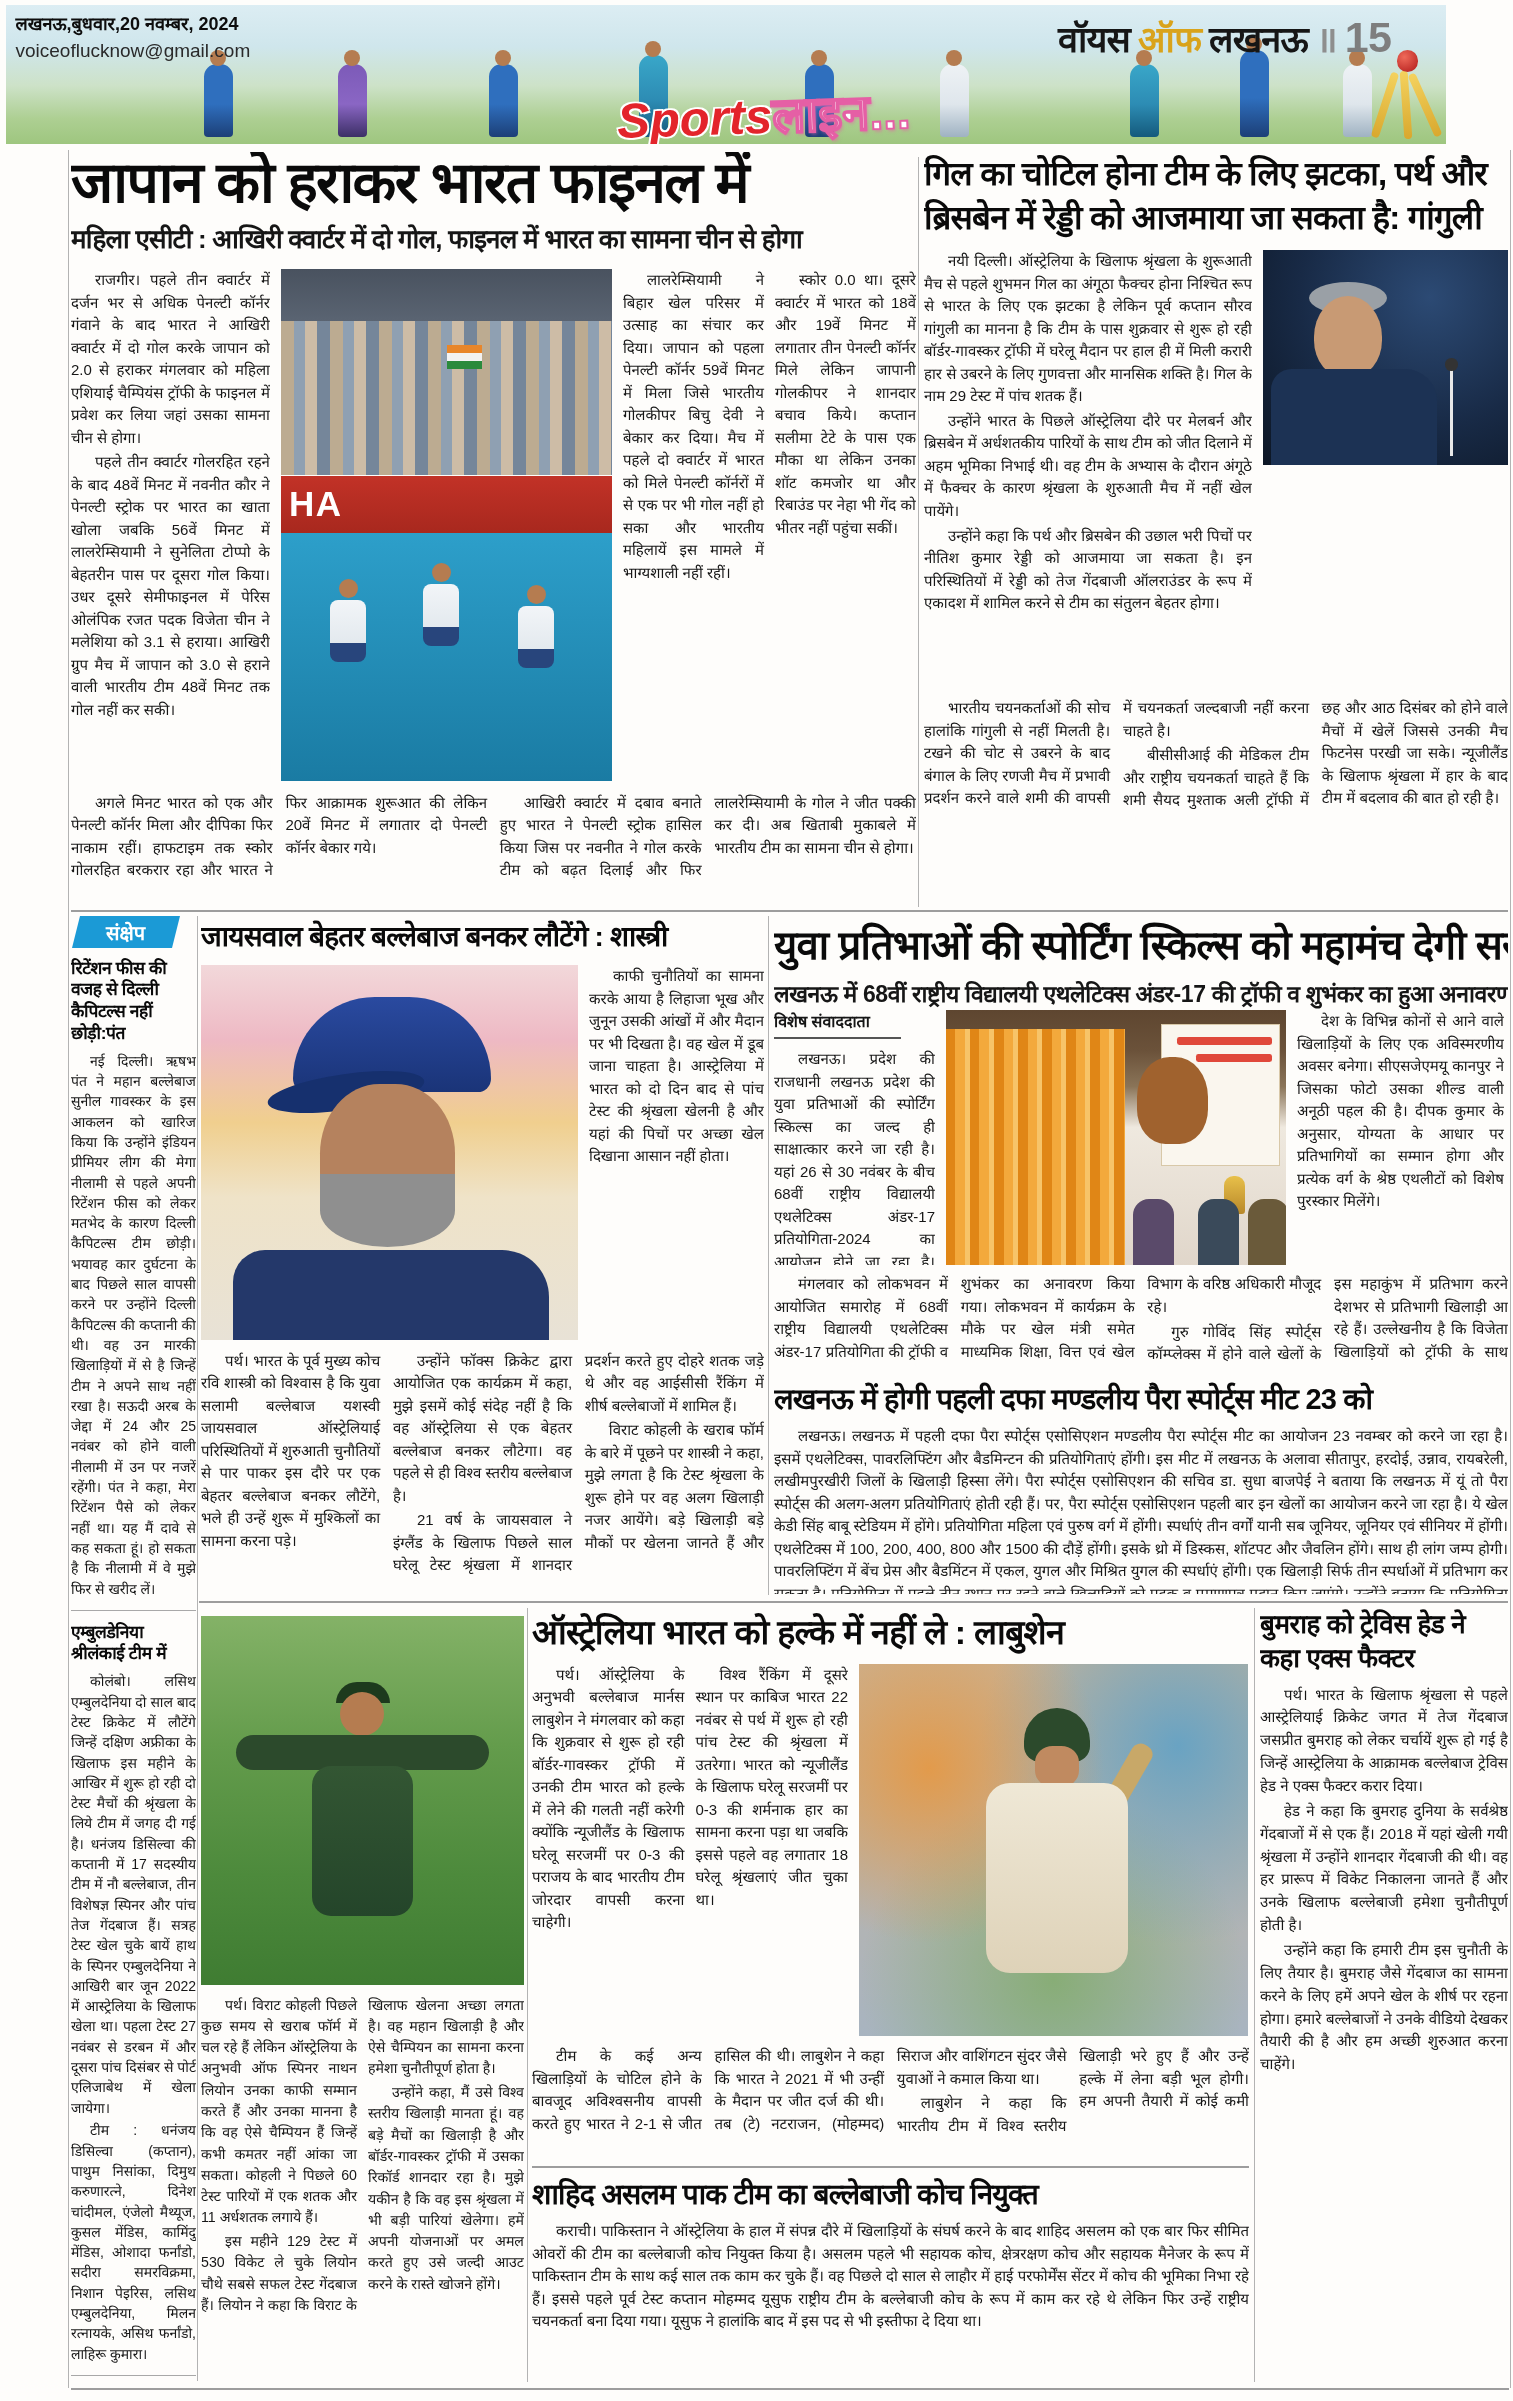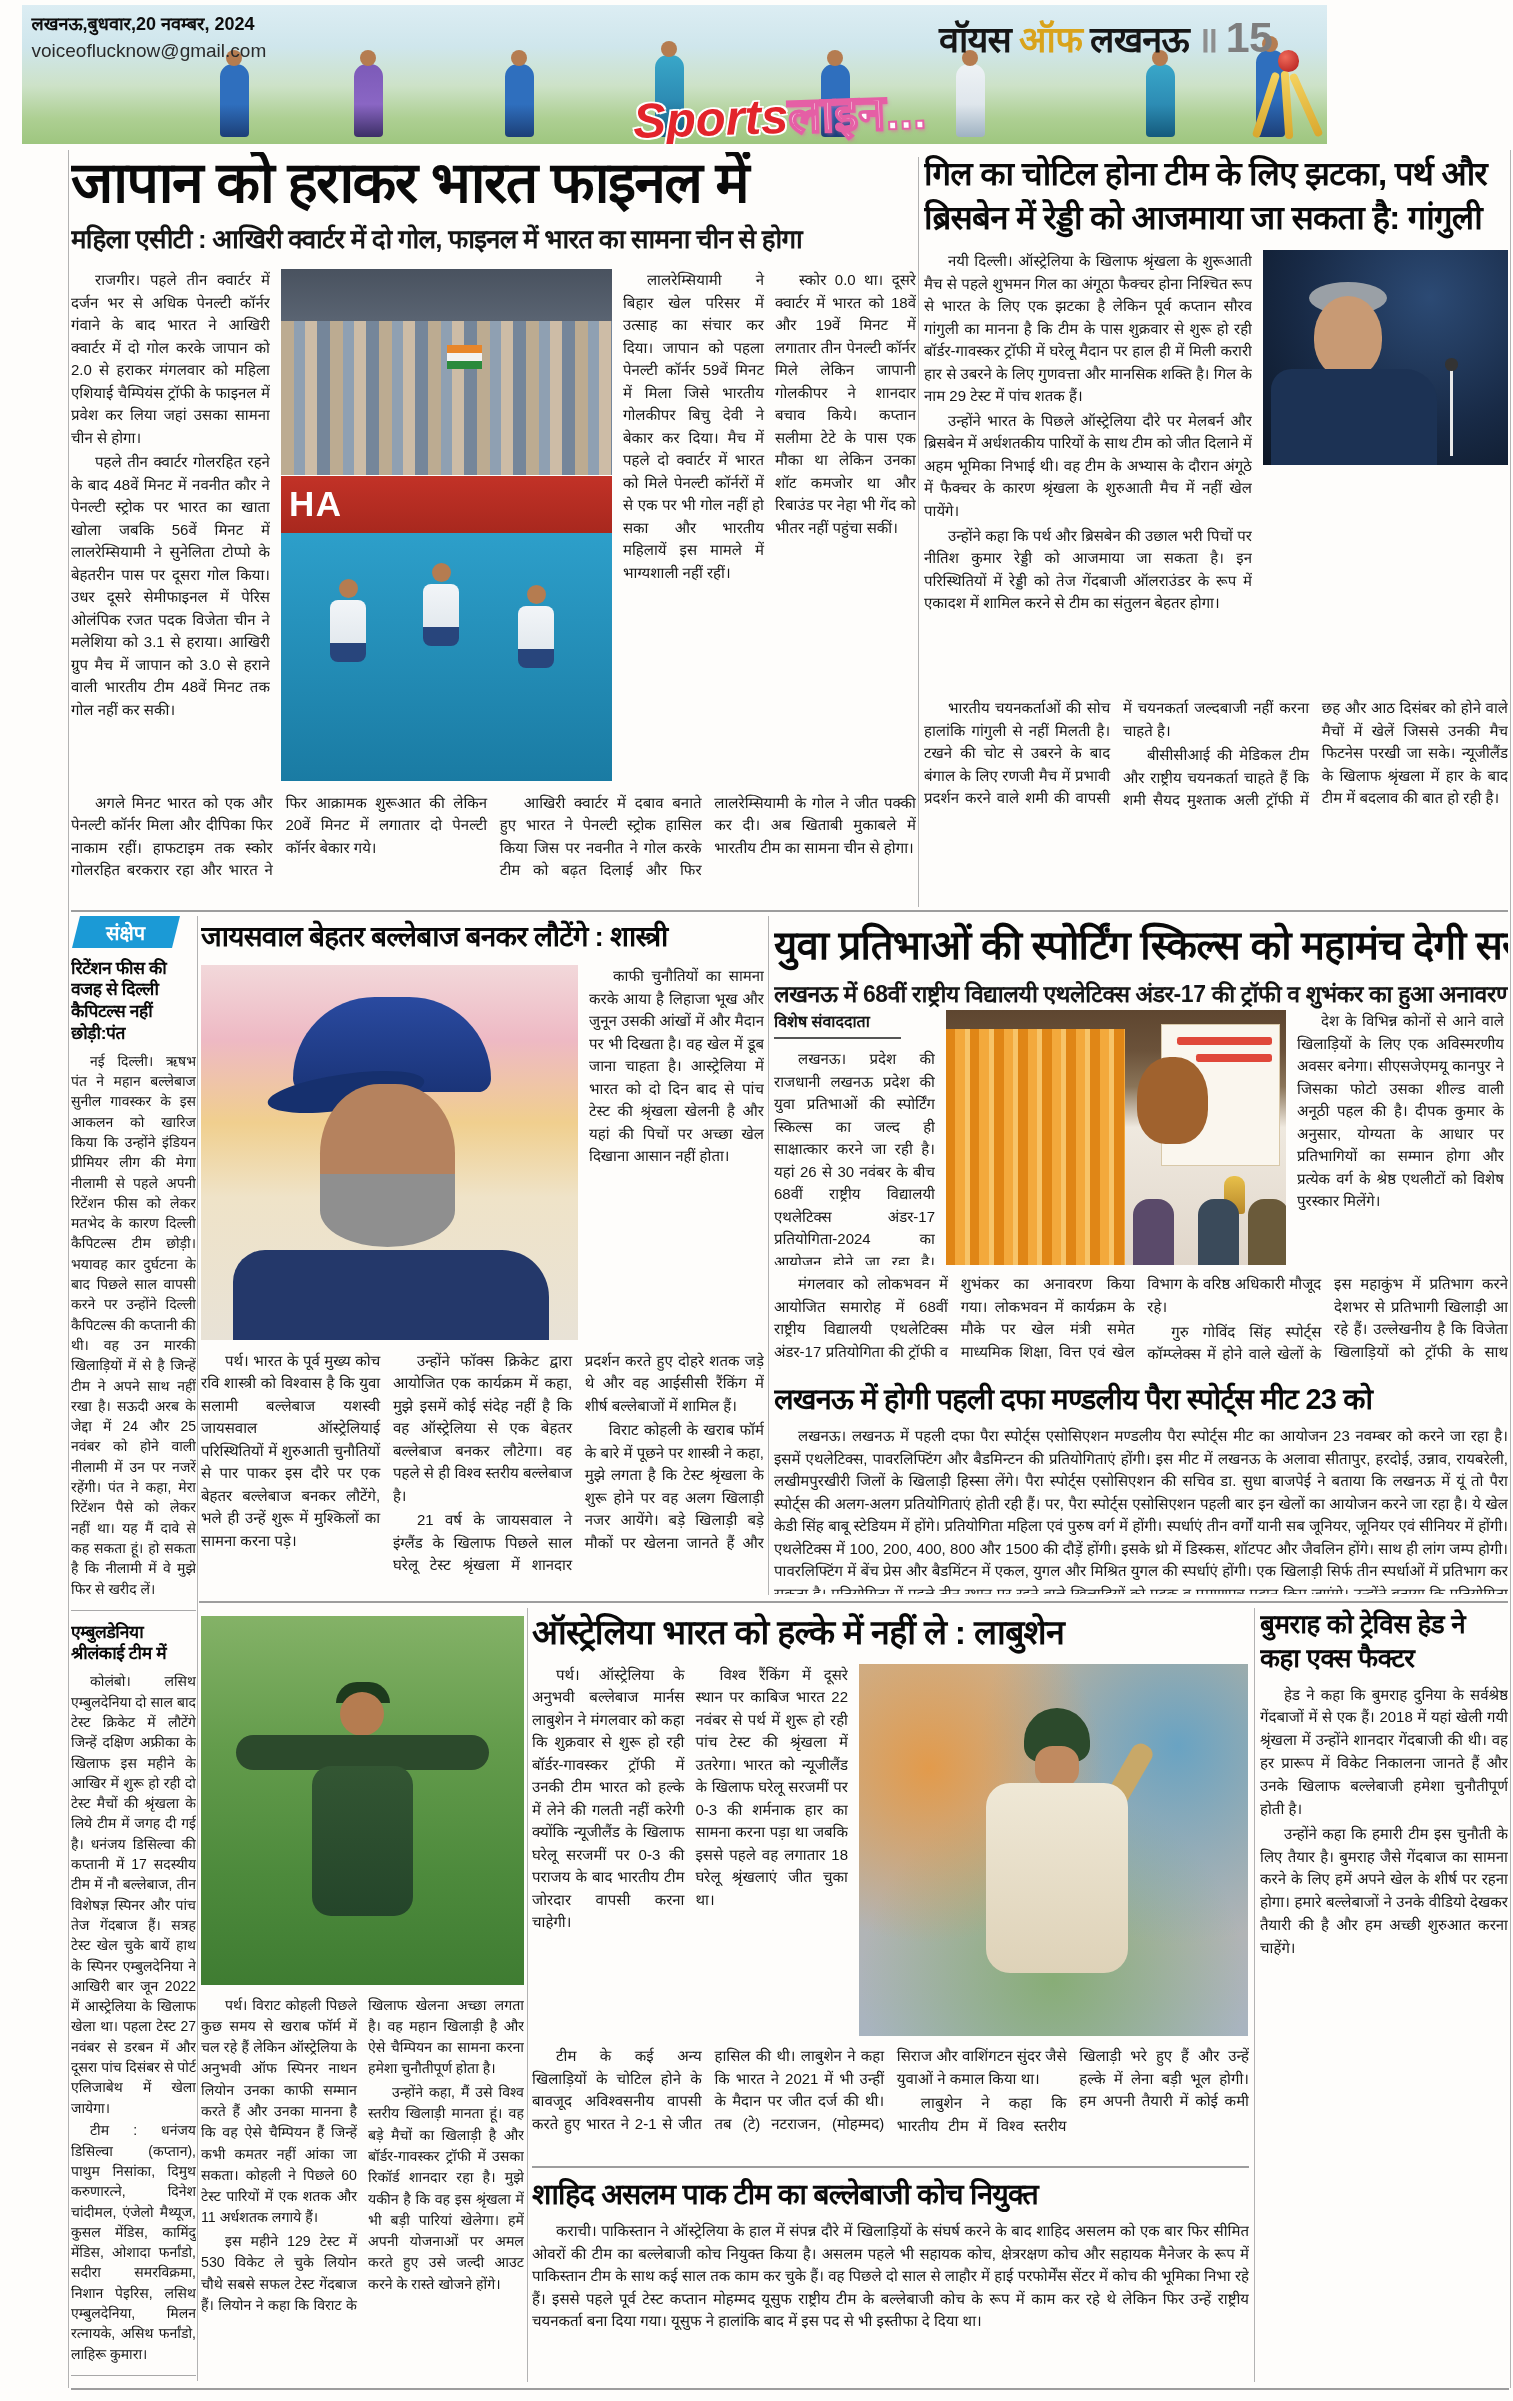--- a/index.html
+++ b/index.html
@@ -5,21 +5,21 @@
 *{margin:0;padding:0;box-sizing:border-box}
 html,body{background:#e9e9e9}
 body{font-family:"Liberation Sans","DejaVu Sans",sans-serif;color:#161616}
 #page{position:relative;width:1514px;height:2401px;background:#fefdfb;margin:0 auto;overflow:hidden}
 .rule-h{position:absolute;height:1.6px;background:#9d9d9d}
 .rule-v{position:absolute;width:0.8px;background:#b3b3b3}
 h1,h2,h3,h4{font-weight:900;color:#0a0a0a;letter-spacing:-0.8px}
 .bodytext p{font-size:15px;line-height:1.5;text-align:justify;text-indent:24px;margin-bottom:2.4px}
 .photo{position:relative;overflow:hidden;flex:none}
 
-#masthead{position:absolute;left:22px;top:4.7px;width:1305px;height:139px;overflow:hidden;
+#masthead{position:absolute;left:6px;top:4.7px;width:1440px;height:139px;overflow:hidden;
  background:linear-gradient(180deg,#dcedf3 0%,#cfe6ec 30%,#cde2c8 58%,#adcf92 82%,#9ec67f 100%)}
 .dateline{position:absolute;left:9.5px;top:6.3px;font-size:18px;font-weight:900;color:#0d0d0d}
 .email{position:absolute;left:9.5px;top:35px;font-size:19px;color:#2a2a2a}
 .brand{position:absolute;right:55px;top:8px;display:flex;align-items:baseline;gap:8px;font-weight:900;font-size:36px;letter-spacing:-0.8px}
 .brand .gold{color:#d9a31b}
 .brand .sep{color:#8e8e8e}
 .brand .pageno{color:#7e7e7e;font-size:43px}
 .sports-logo{position:absolute;left:611px;top:76px;font-weight:900;font-size:49px;transform:rotate(-2deg);letter-spacing:0}
 .sports-logo .en{color:#e3242b;font-style:italic;text-shadow:1.6px 1.6px 0 #fff,-1.6px 1.6px 0 #fff,1.6px -1.6px 0 #fff,-1.6px -1.6px 0 #fff,0 0 2.4px #fff}
 .sports-logo .hi{color:#fff;-webkit-text-stroke:2px #e55fa5;text-shadow:1.6px 2.4px 3.2px rgba(229,95,165,.55)}
@@ -352,20 +352,21 @@
     </div>
     <div class="labu-bottom bodytext">
       <p>टीम के कई अन्य खिलाड़ियों के चोटिल होने के बावजूद अविश्वसनीय वापसी करते हुए भारत ने 2-1 से जीत हासिल की थी। लाबुशेन ने कहा कि भारत ने 2021 में भी उन्हीं के मैदान पर जीत दर्ज की थी। तब (टे) नटराजन, (मोहम्मद) सिराज और वाशिंगटन सुंदर जैसे युवाओं ने कमाल किया था।</p>
       <p>लाबुशेन ने कहा कि भारतीय टीम में विश्व स्तरीय खिलाड़ी भरे हुए हैं और उन्हें हल्के में लेना बड़ी भूल होगी। हम अपनी तैयारी में कोई कमी नहीं छोड़ेंगे और पहले दिन से आक्रामक क्रिकेट खेलेंगे।</p>
     </div>
   </section>
 
   <section id="bumrah">
     <h3>बुमराह को ट्रेविस हेड ने कहा एक्स फैक्टर</h3>
     <div class="bodytext">
+      <p>पर्थ। भारत के खिलाफ श्रृंखला से पहले आस्ट्रेलियाई क्रिकेट जगत में तेज गेंदबाज जसप्रीत बुमराह को लेकर चर्चायें शुरू हो गई है जिन्हें आस्ट्रेलिया के आक्रामक बल्लेबाज ट्रेविस हेड ने एक्स फैक्टर करार दिया।</p>
       <p>हेड ने कहा कि बुमराह दुनिया के सर्वश्रेष्ठ गेंदबाजों में से एक हैं। 2018 में यहां खेली गयी श्रृंखला में उन्होंने शानदार गेंदबाजी की थी। वह हर प्रारूप में विकेट निकालना जानते हैं और उनके खिलाफ बल्लेबाजी हमेशा चुनौतीपूर्ण होती है।</p>
       <p>उन्होंने कहा कि हमारी टीम इस चुनौती के लिए तैयार है। बुमराह जैसे गेंदबाज का सामना करने के लिए हमें अपने खेल के शीर्ष पर रहना होगा। हमारे बल्लेबाजों ने उनके वीडियो देखकर तैयारी की है और हम अच्छी शुरुआत करना चाहेंगे।</p>
     </div>
   </section>
 
   <section id="aslam">
     <h3>शाहिद असलम पाक टीम का बल्लेबाजी कोच नियुक्त</h3>
     <div class="bodytext">
       <p>कराची। पाकिस्तान ने ऑस्ट्रेलिया के हाल में संपन्न दौरे में खिलाड़ियों के संघर्ष करने के बाद शाहिद असलम को एक बार फिर सीमित ओवरों की टीम का बल्लेबाजी कोच नियुक्त किया है। असलम पहले भी सहायक कोच, क्षेत्ररक्षण कोच और सहायक मैनेजर के रूप में पाकिस्तान टीम के साथ कई साल तक काम कर चुके हैं। वह पिछले दो साल से लाहौर में हाई परफोर्मेंस सेंटर में कोच की भूमिका निभा रहे हैं। इससे पहले पूर्व टेस्ट कप्तान मोहम्मद यूसुफ राष्ट्रीय टीम के बल्लेबाजी कोच के रूप में काम कर रहे थे लेकिन फिर उन्हें राष्ट्रीय चयनकर्ता बना दिया गया। यूसुफ ने हालांकि बाद में इस पद से भी इस्तीफा दे दिया था।</p>
     </div>

